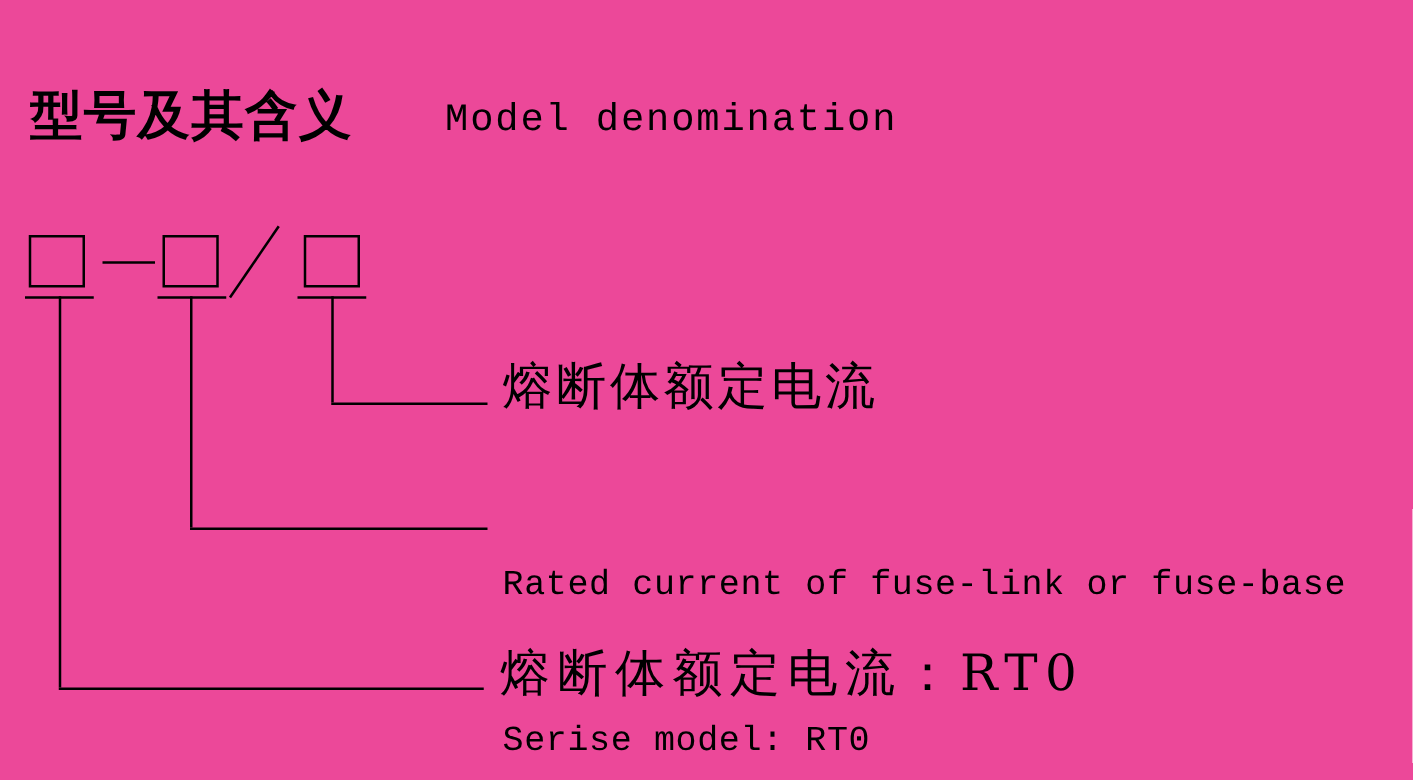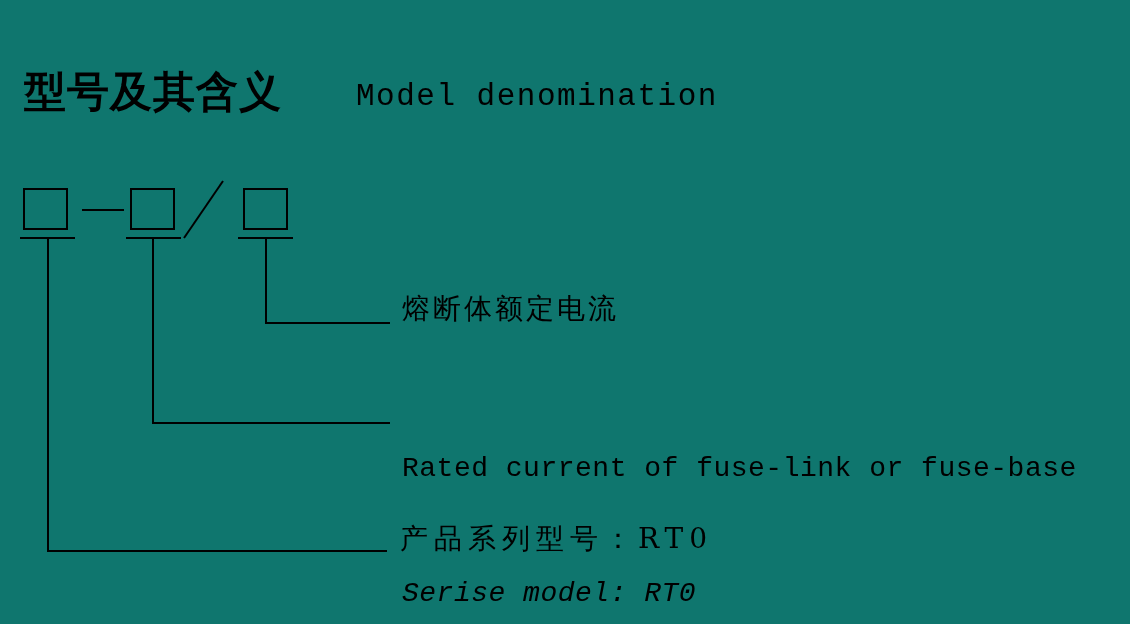--- a/index.html
+++ b/index.html
@@ -4,21 +4,21 @@
 <style>
   html, body {
     margin: 0;
     padding: 0;
     background: #ffffff;
   }
   #page {
     position: relative;
     width: 1130px;
     height: 624px;
-    background: #0f766e;
+    background: #ec4899;
     overflow: hidden;
     font-family: "Liberation Serif", "DejaVu Serif", serif;
     color: #000000;
   }
 
   
   .heading-cn {
     position: absolute;
     left: 24px;
     top: 68px;
@@ -71,21 +71,21 @@
     position: absolute;
     width: 0;
     height: 0;
   }
   .slash svg { display: block; overflow: visible; }
 
   
   .label-cn {
     position: absolute;
     font-family: "DejaVu Serif", "Liberation Serif", serif;
-    font-size: 28px;
+    font-size: 40px;
     line-height: 44px;
     letter-spacing: 3px;
     white-space: nowrap;
   }
   .label-en {
     position: absolute;
     font-family: "Liberation Mono", "DejaVu Sans Mono", monospace;
     font-size: 28px;
     line-height: 32px;
     letter-spacing: 0.5px;
@@ -120,16 +120,16 @@
 
   <div class="box" style="left:243px; top:188px; width:45px; height:42px;"></div>
   <div class="underbar" style="left:238px; top:237px; width:55px;"></div>
   <div class="vline" style="left:265px; top:237px; height:85px;"></div>
   <div class="hline" style="left:265px; top:322px; width:125px;"></div>
 
   <div class="label-cn" style="left:402px; top:287px;">熔断体额定电流</div>
 
   <div class="label-en" style="left:402px; top:453px;">Rated current of fuse-link or fuse-base</div>
 
-  <div class="label-cn" style="left:400px; top:517px; letter-spacing:6px;">产品系列型号：RT0</div>
-  <div class="label-en" style="left:402px; top:578px;font-style:italic;">Serise model: RT0</div>
+  <div class="label-cn" style="left:400px; top:517px; letter-spacing:6px;">熔断体额定电流：RT0</div>
+  <div class="label-en" style="left:402px; top:578px;">Serise model: RT0</div>
 
 </div>
 
 </body></html>

